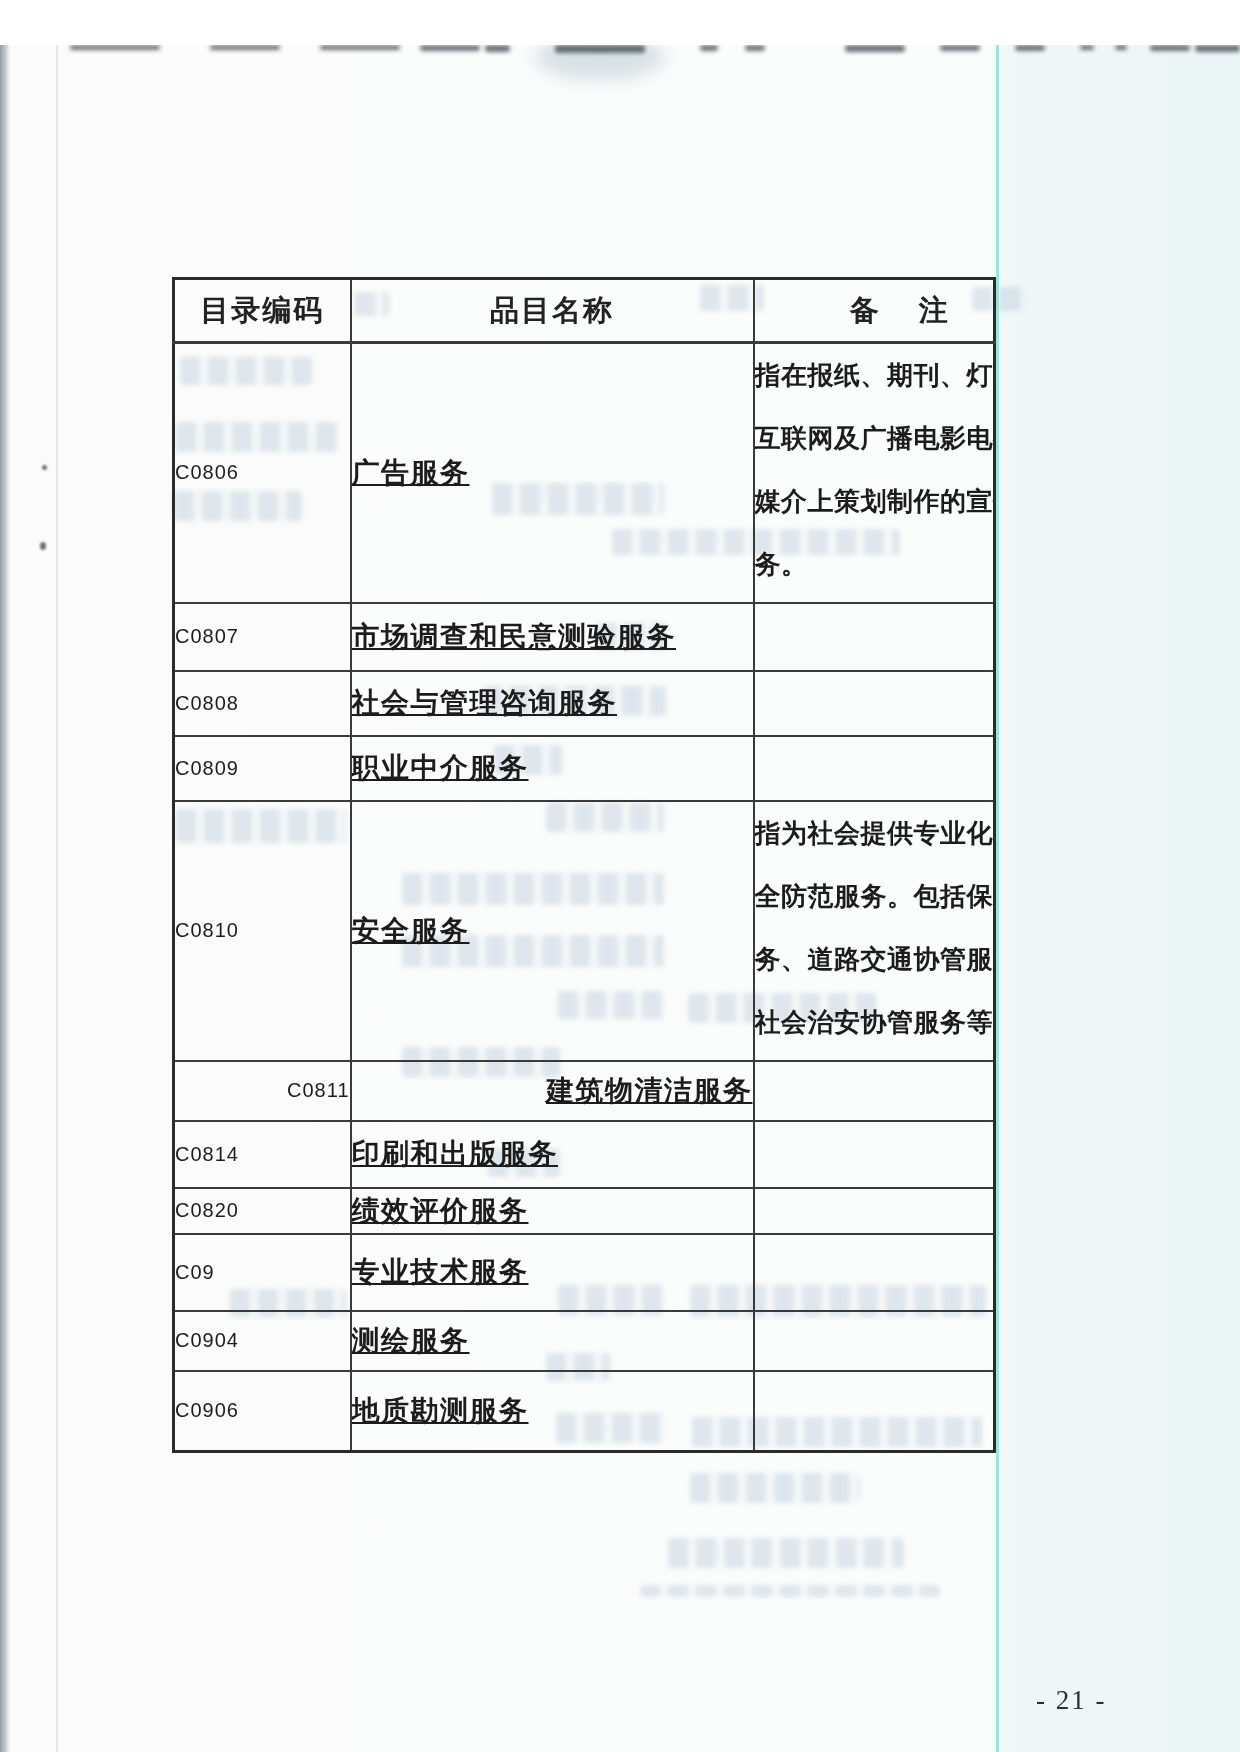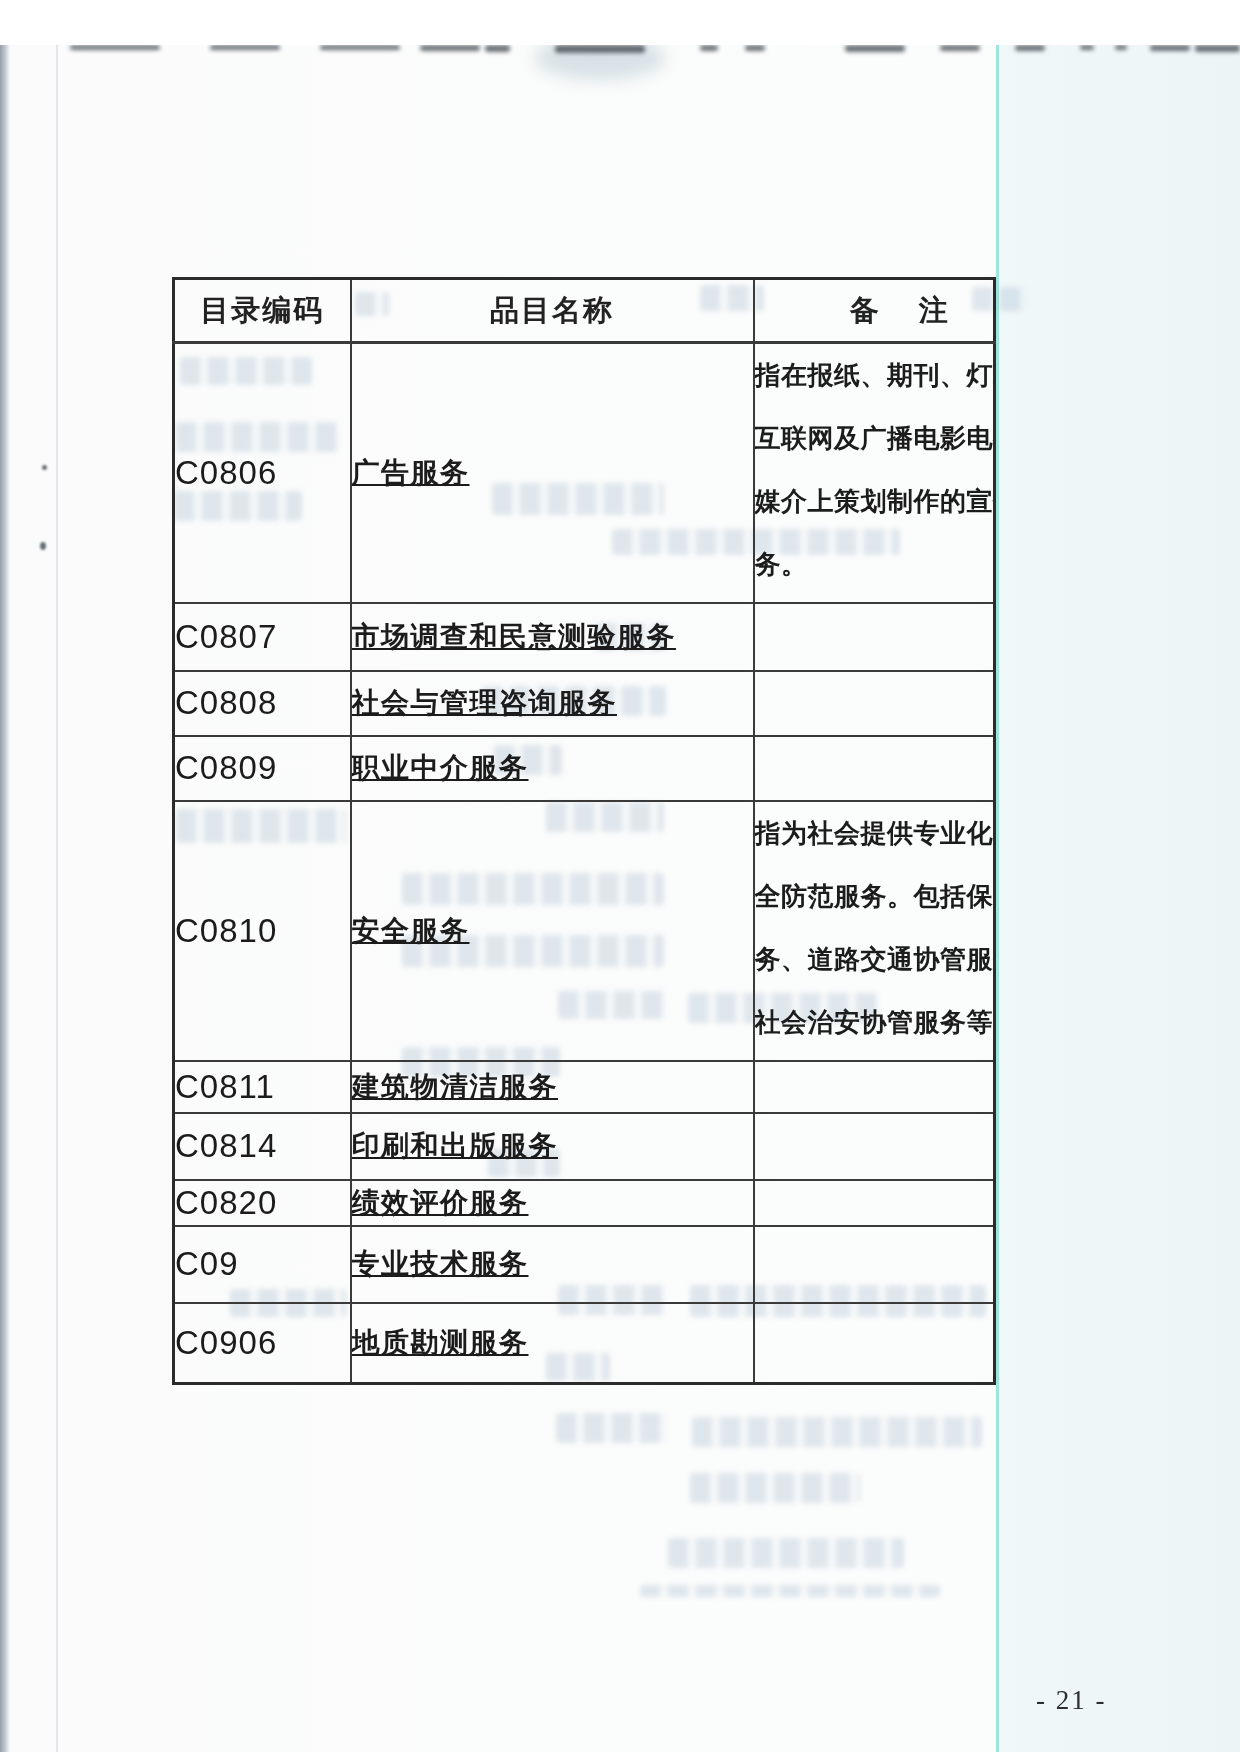--- a/index.html
+++ b/index.html
@@ -40,21 +40,21 @@
   }
   table.catalog{border:3px solid #2b2b2b;}
   table.catalog thead th{border-bottom-width:3px;}
   th.hdr{
     font-size:29px;font-weight:600;letter-spacing:2px;
     text-align:center;vertical-align:middle;color:#222;
     white-space:nowrap;
   }
   th.hdr:nth-child(3) span{position:relative;left:26px;word-spacing:28px;}
   td.code-cell{
-    font-size:33px;font-weight:500;letter-spacing:1px;
+    font-size:20px;font-weight:500;letter-spacing:1px;
     padding-left:12px;vertical-align:middle;white-space:nowrap;color:#1c1c1c;
   }
   td.name-cell{
     font-size:28px;font-weight:600;letter-spacing:1.5px;
     padding-left:14px;vertical-align:middle;white-space:nowrap;color:#1c1c1c;text-decoration:underline;
   }
   td.remark-cell{vertical-align:top;padding:6px 4px 0 12px;}
   .remark-line{
     height:63px;display:flex;align-items:center;
     font-size:26px;font-weight:600;letter-spacing:.5px;
@@ -167,40 +167,45 @@
         <tr style="height: 260px;">
           <td class="code-cell">C0810</td>
           <td class="name-cell">安全服务</td>
           <td class="remark-cell">
             <div class="remark-line">指为社会提供专业化的安</div>
             <div class="remark-line">全防范服务。包括保安服</div>
             <div class="remark-line">务、道路交通协管服务、</div>
             <div class="remark-line">社会治安协管服务等。</div>
           </td>
         </tr>
-        <tr style="height: 52px;">
+        <tr style="height: 60px; text-align: right;">
           <td class="code-cell">C0811</td>
           <td class="name-cell">建筑物清洁服务</td>
           <td class="remark-cell"></td>
         </tr>
         <tr style="height: 67px;">
           <td class="code-cell">C0814</td>
           <td class="name-cell">印刷和出版服务</td>
           <td class="remark-cell"></td>
         </tr>
         <tr style="height: 46px;">
           <td class="code-cell">C0820</td>
           <td class="name-cell">绩效评价服务</td>
           <td class="remark-cell"></td>
         </tr>
         <tr style="height: 77px;">
           <td class="code-cell">C09</td>
           <td class="name-cell">专业技术服务</td>
           <td class="remark-cell"></td>
         </tr>
+        <tr style="height: 60px;">
+          <td class="code-cell">C0904</td>
+          <td class="name-cell">测绘服务</td>
+          <td class="remark-cell"></td>
+        </tr>
         <tr style="height: 81px;">
           <td class="code-cell">C0906</td>
           <td class="name-cell">地质勘测服务</td>
           <td class="remark-cell"></td>
         </tr>
       </tbody>
   </table>
 
   <div class="page-number">- 21 -</div>
 </div>

